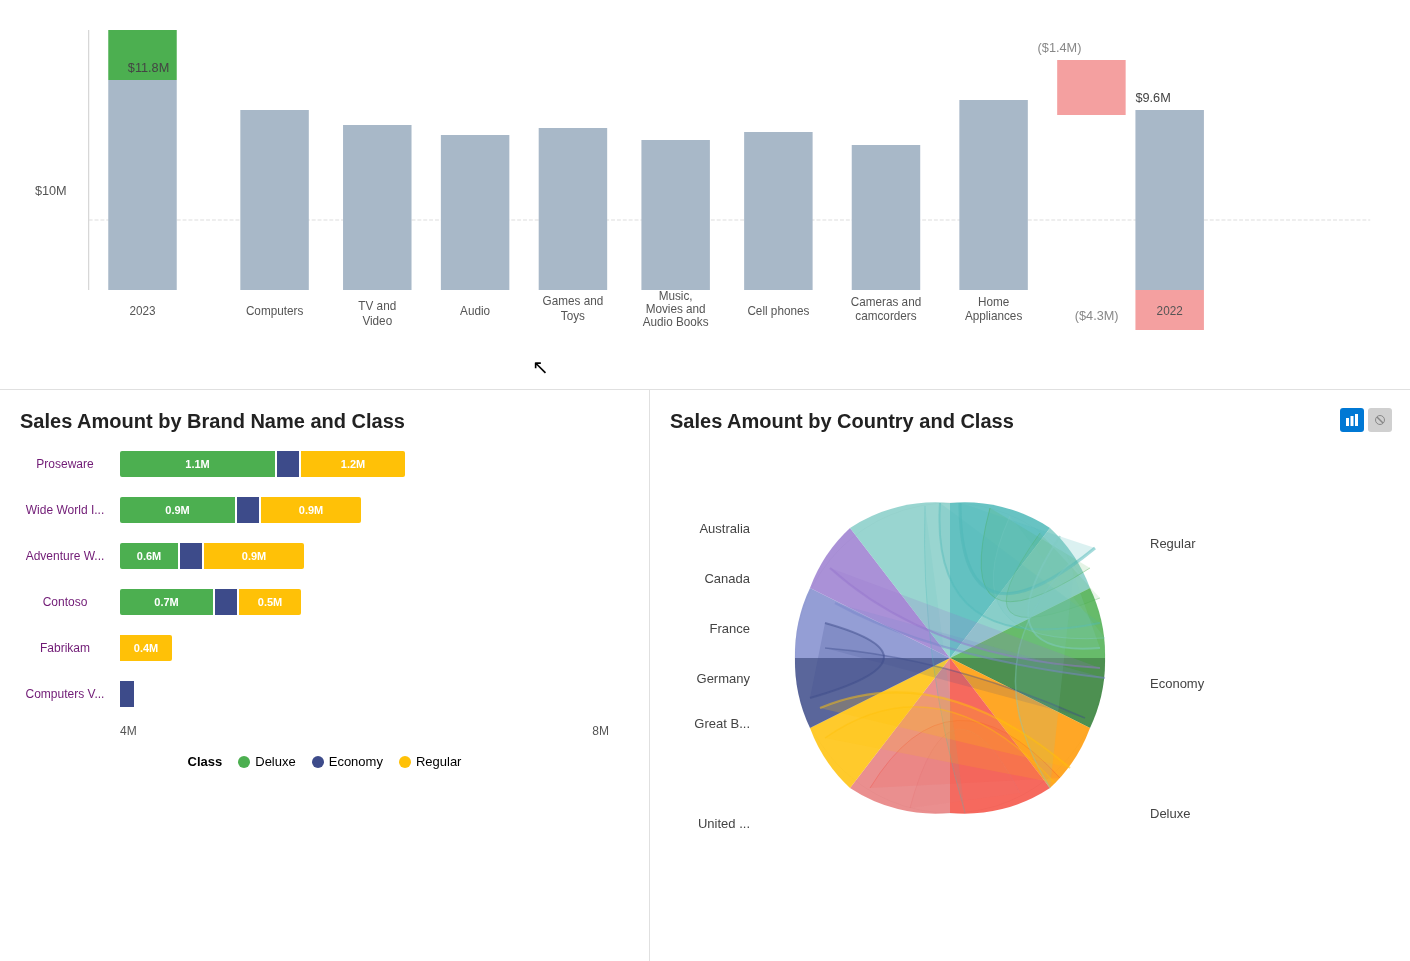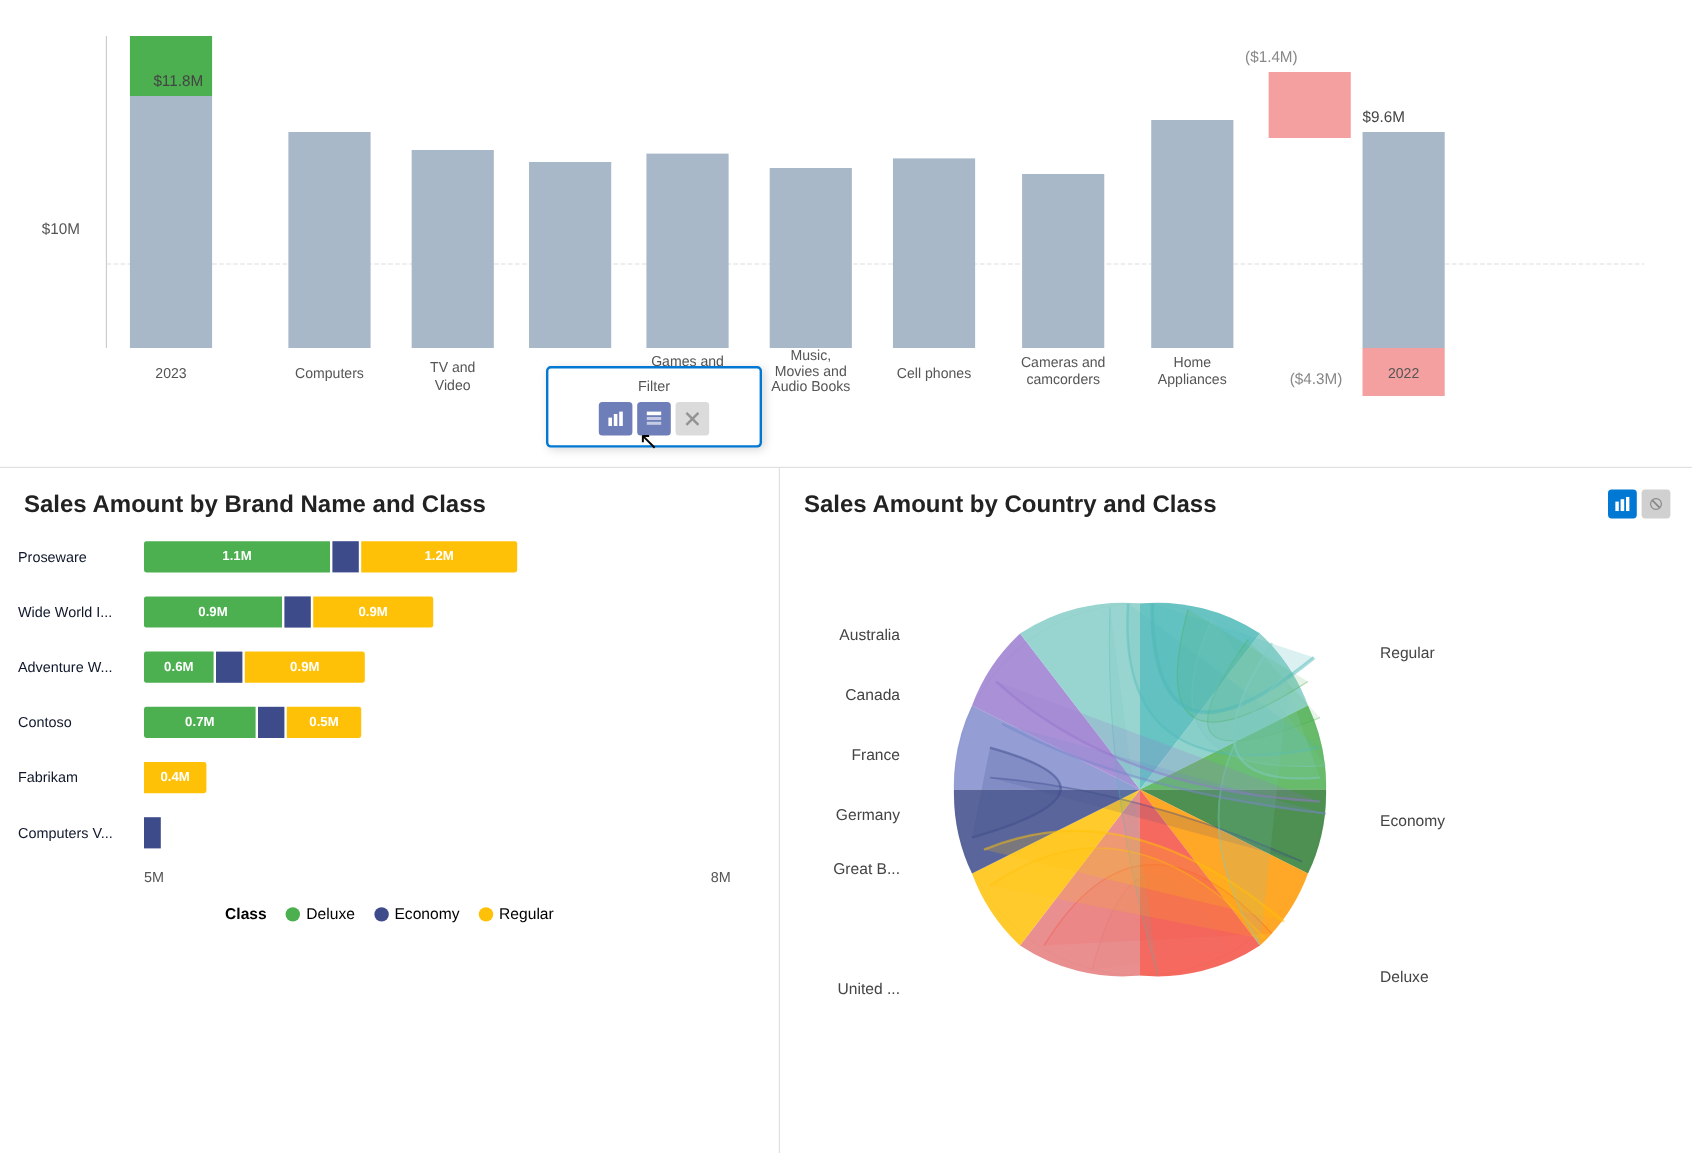--- a/index.html
+++ b/index.html
@@ -67,22 +67,22 @@
       align-items: center;
       margin-bottom: 14px;
       height: 32px;
       position: relative;
     }
 
     .brand-label {
       position: absolute;
       left: -105px;
       font-size: 12px;
-      color: #0f172a;
-      text-align: left;
+      color: #701a75;
+      text-align: center;
       width: 100px;
     }
 
     .brand-bars {
       display: flex;
       align-items: center;
       gap: 2px;
     }
 
     .bar-green {
@@ -291,63 +291,38 @@
       <text x="660" y="306" font-size="12" fill="#555" text-anchor="middle">Audio Books</text>
       <text x="765" y="295" font-size="12" fill="#555" text-anchor="middle">Cell phones</text>
       <text x="875" y="286" font-size="12" fill="#555" text-anchor="middle">Cameras and</text>
       <text x="875" y="300" font-size="12" fill="#555" text-anchor="middle">camcorders</text>
       <text x="985" y="286" font-size="12" fill="#555" text-anchor="middle">Home</text>
       <text x="985" y="300" font-size="12" fill="#555" text-anchor="middle">Appliances</text>
       <text x="1165" y="295" font-size="12" fill="#555" text-anchor="middle">2022</text>
     </svg>
 
     
-    <div class="filter-popup">
-      <div class="filter-popup-title">Filter</div>
-      <div class="filter-popup-buttons">
-        <button class="filter-btn">
-          <svg width="14" height="14" viewBox="0 0 14 14">
-            <rect x="1" y="6" width="3" height="7" fill="#fff"></rect>
-            <rect x="5.5" y="3" width="3" height="10" fill="#fff"></rect>
-            <rect x="10" y="1" width="3" height="12" fill="#fff"></rect>
-          </svg>
-        </button>
-        <button class="filter-btn">
-          <svg width="14" height="14" viewBox="0 0 14 14">
-            <rect x="1" y="1" width="12" height="3" fill="#fff"></rect>
-            <rect x="1" y="5.5" width="12" height="2.5" fill="rgba(255,255,255,0.6)"></rect>
-            <rect x="1" y="9.5" width="12" height="2.5" fill="rgba(255,255,255,0.6)"></rect>
-          </svg>
-        </button>
-        <button class="filter-btn disabled">
-          <svg width="14" height="14" viewBox="0 0 14 14">
-            <line x1="2" y1="2" x2="12" y2="12" stroke="#666" stroke-width="2"></line>
-            <line x1="12" y1="2" x2="2" y2="12" stroke="#666" stroke-width="2"></line>
-          </svg>
-        </button>
-      </div>
-    </div>
 
     
     <div style="position:absolute; top:355px; left:532px; font-size:20px; z-index:200; pointer-events:none;">↖</div>
   </div>
 
   <div class="bottom-section">
 
     <div class="left-chart-panel">
       <div class="chart-title">Sales Amount by Brand Name and Class</div>
 
       <div class="brand-chart">
 
         <div class="brand-row">
           <span class="brand-label">Proseware</span>
           <div class="brand-bars">
             <div class="bar-green" style="width:155px">1.1M</div>
             <div class="bar-dark-blue" style="width:22px"></div>
-            <div class="bar-yellow" style="width:130px">1.2M</div>
+            <div class="bar-yellow" style="width:104px">1.2M</div>
           </div>
         </div>
 
         <div class="brand-row">
           <span class="brand-label">Wide World I...</span>
           <div class="brand-bars">
             <div class="bar-green" style="width:115px">0.9M</div>
             <div class="bar-dark-blue" style="width:22px"></div>
             <div class="bar-yellow" style="width:100px">0.9M</div>
           </div>
@@ -380,21 +355,21 @@
 
         <div class="brand-row">
           <span class="brand-label">Computers V...</span>
           <div class="brand-bars">
             <div class="bar-dark-blue" style="width:14px; min-width:14px;"></div>
           </div>
         </div>
       </div>
 
       <div style="display:flex; justify-content:space-between; margin-top:10px; padding-left:100px; padding-right:20px; font-size:12px; color:#555;">
-        <span>5M</span>
+        <span>4M</span>
         <span>8M</span>
       </div>
 
       <div class="legend">
         <span style="font-weight:700; font-size:13px;">Class</span>
         <div class="legend-item">
           <div class="legend-dot" style="background:#4CAF50;"></div>
           <span>Deluxe</span>
         </div>
         <div class="legend-item">

